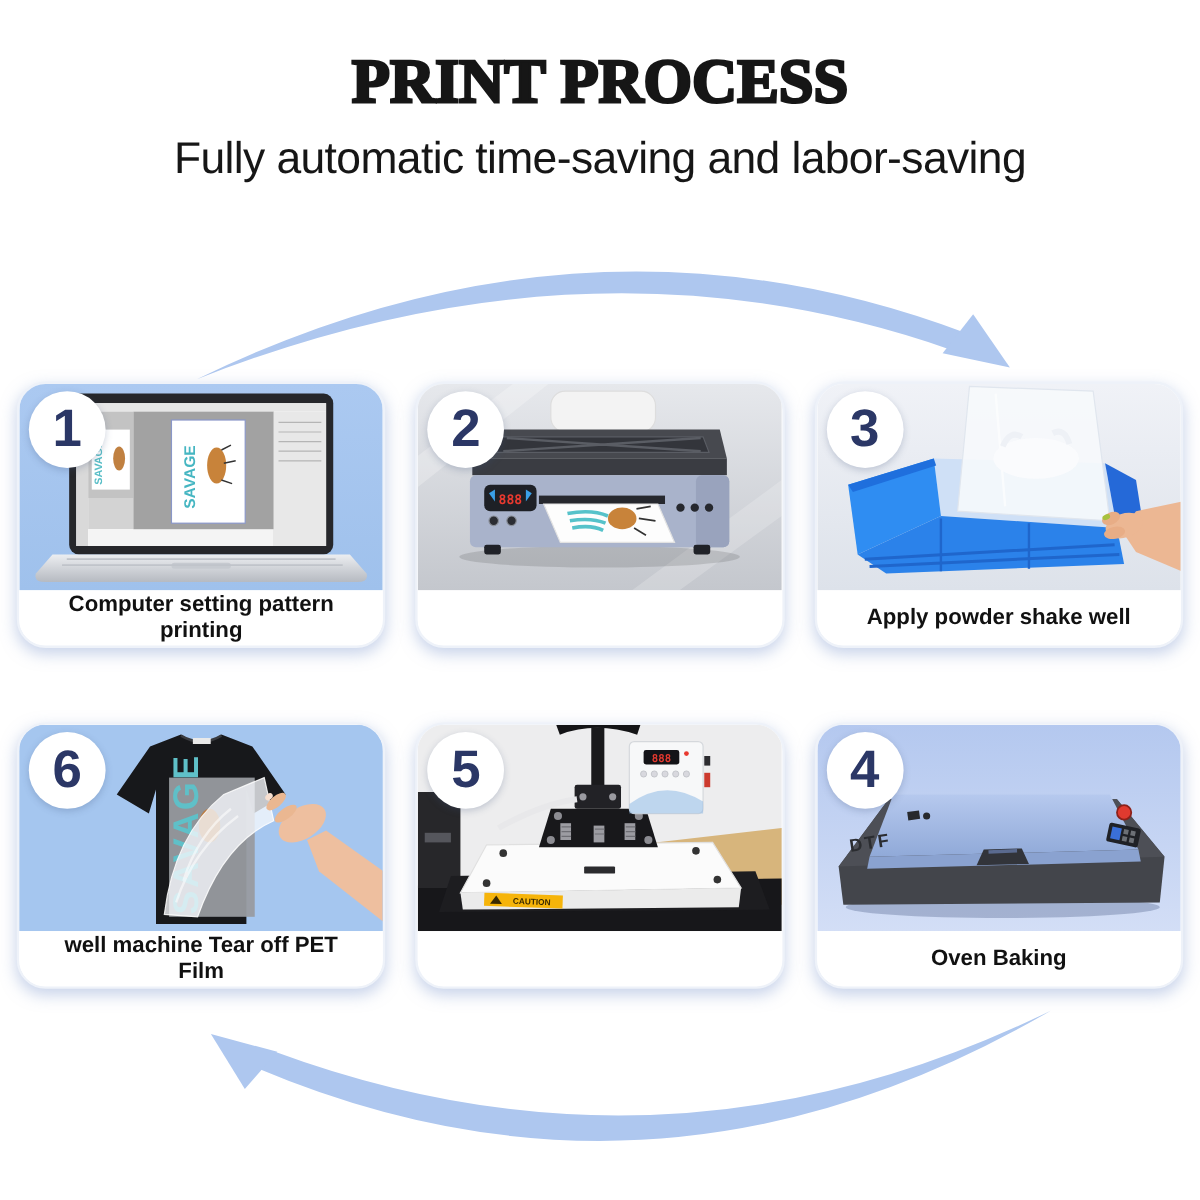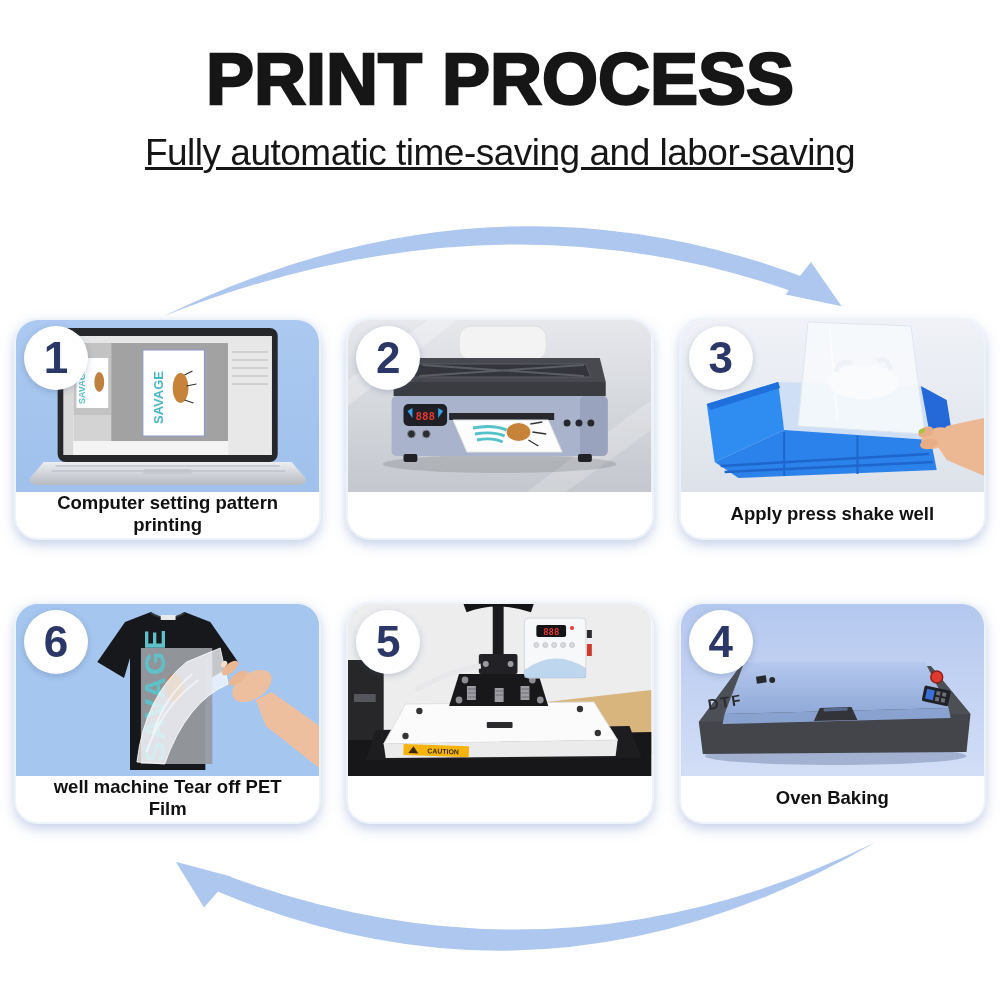--- a/index.html
+++ b/index.html
@@ -1,20 +1,20 @@
 <!DOCTYPE html>
 <html><head>
 <meta charset="utf-8">
 <style>
   * { margin:0; padding:0; box-sizing:border-box; }
   html,body { width:1000px; height:1000px; background:#ffffff; font-family:"Liberation Sans", sans-serif; overflow:hidden; position:relative; }
 
   .header { position:absolute; top:42px; left:0; width:1000px; text-align:center; }
-  .title { font-size:72px; font-weight:900; color:#161616; letter-spacing:0px; -webkit-text-stroke:2.4px #161616; line-height:1.05; }
-  .subtitle { margin-top:14px; font-size:37px; font-weight:400; color:#161616; letter-spacing:-0.5px;text-decoration:underline; }
+  .title { font-size:52px; font-weight:900; color:#161616; letter-spacing:0px; -webkit-text-stroke:2.4px #161616; line-height:1.05;font-family:Liberation Serif, serif; }
+  .subtitle { margin-top:14px; font-size:37px; font-weight:400; color:#161616; letter-spacing:-0.5px; }
 
   .arrow-svg { position:absolute; }
   #arrow-top { left:158px; top:192px; width:692px; height:132px; }
   #arrow-bottom { left:150px; top:836px; width:732px; height:158px; }
 
   .row { position:absolute; left:14px; width:972px; display:grid; grid-template-columns:repeat(3,1fr); gap:25px; }
   #row-1 { top:318px; }
   #row-2 { top:602px; }
 
   .panel { position:relative; height:222px; background:#ffffff; border:2px solid #eef2f9; border-radius:24px; box-shadow:0 5px 12px rgba(145,168,214,0.5); overflow:hidden; }
@@ -176,21 +176,21 @@
         </g>
         <g>
           <polygon points="306,98 268,106 256,122 268,140 306,156" fill="#ecb793"></polygon>
           <ellipse cx="258" cy="118" rx="16" ry="10" transform="rotate(-18 258 118)" fill="#ecb793"></ellipse>
           <ellipse cx="247" cy="112" rx="8" ry="5" transform="rotate(-24 247 112)" fill="#e8ad86"></ellipse>
           <ellipse cx="243" cy="111" rx="3.4" ry="2.2" transform="rotate(-24 243 111)" fill="#a8c23e"></ellipse>
           <ellipse cx="250" cy="124" rx="9" ry="5" transform="rotate(-12 250 124)" fill="#e8ad86"></ellipse>
         </g>
       </svg>
     </div>
-    <div class="panel-label">Apply press shake well</div>
+    <div class="panel-label">Apply powder shake well</div>
   </div>
 </div>
 
 <div class="row" id="row-2">
 
   <div class="panel">
     <div class="badge">
         <span>6</span>
       </div>
     <div class="panel-image">

